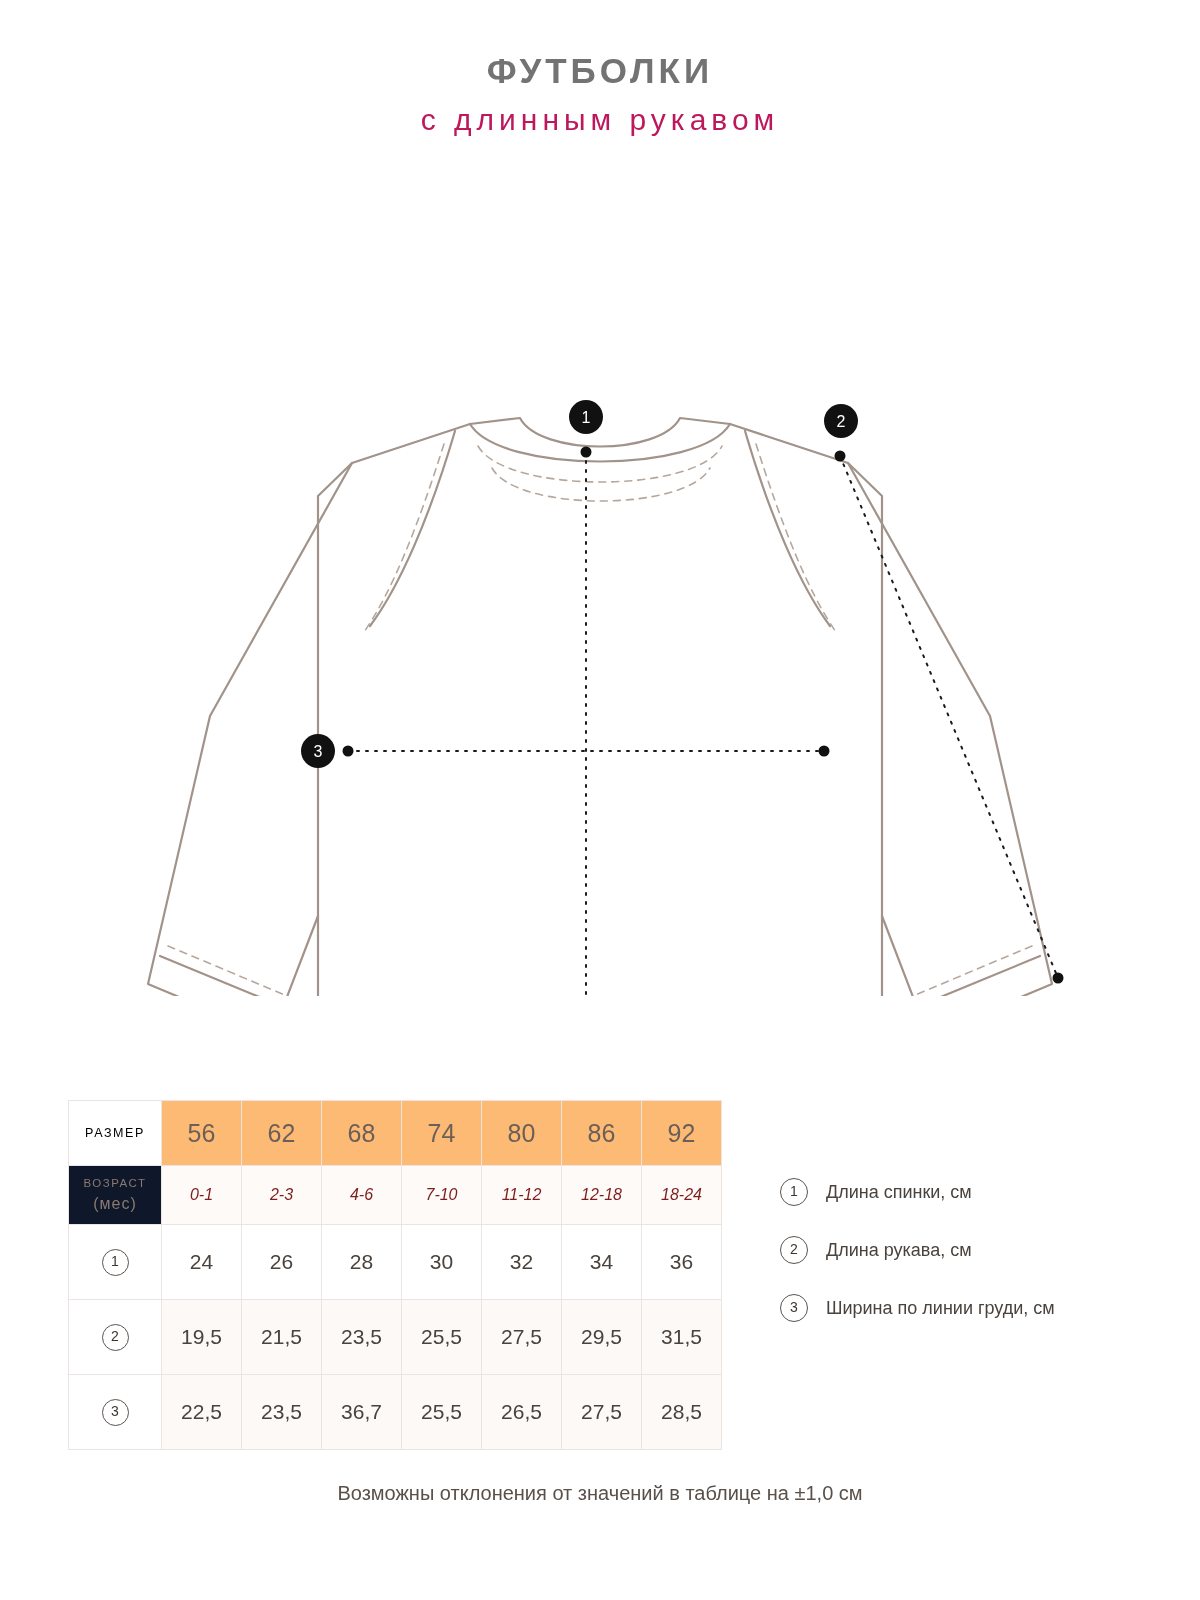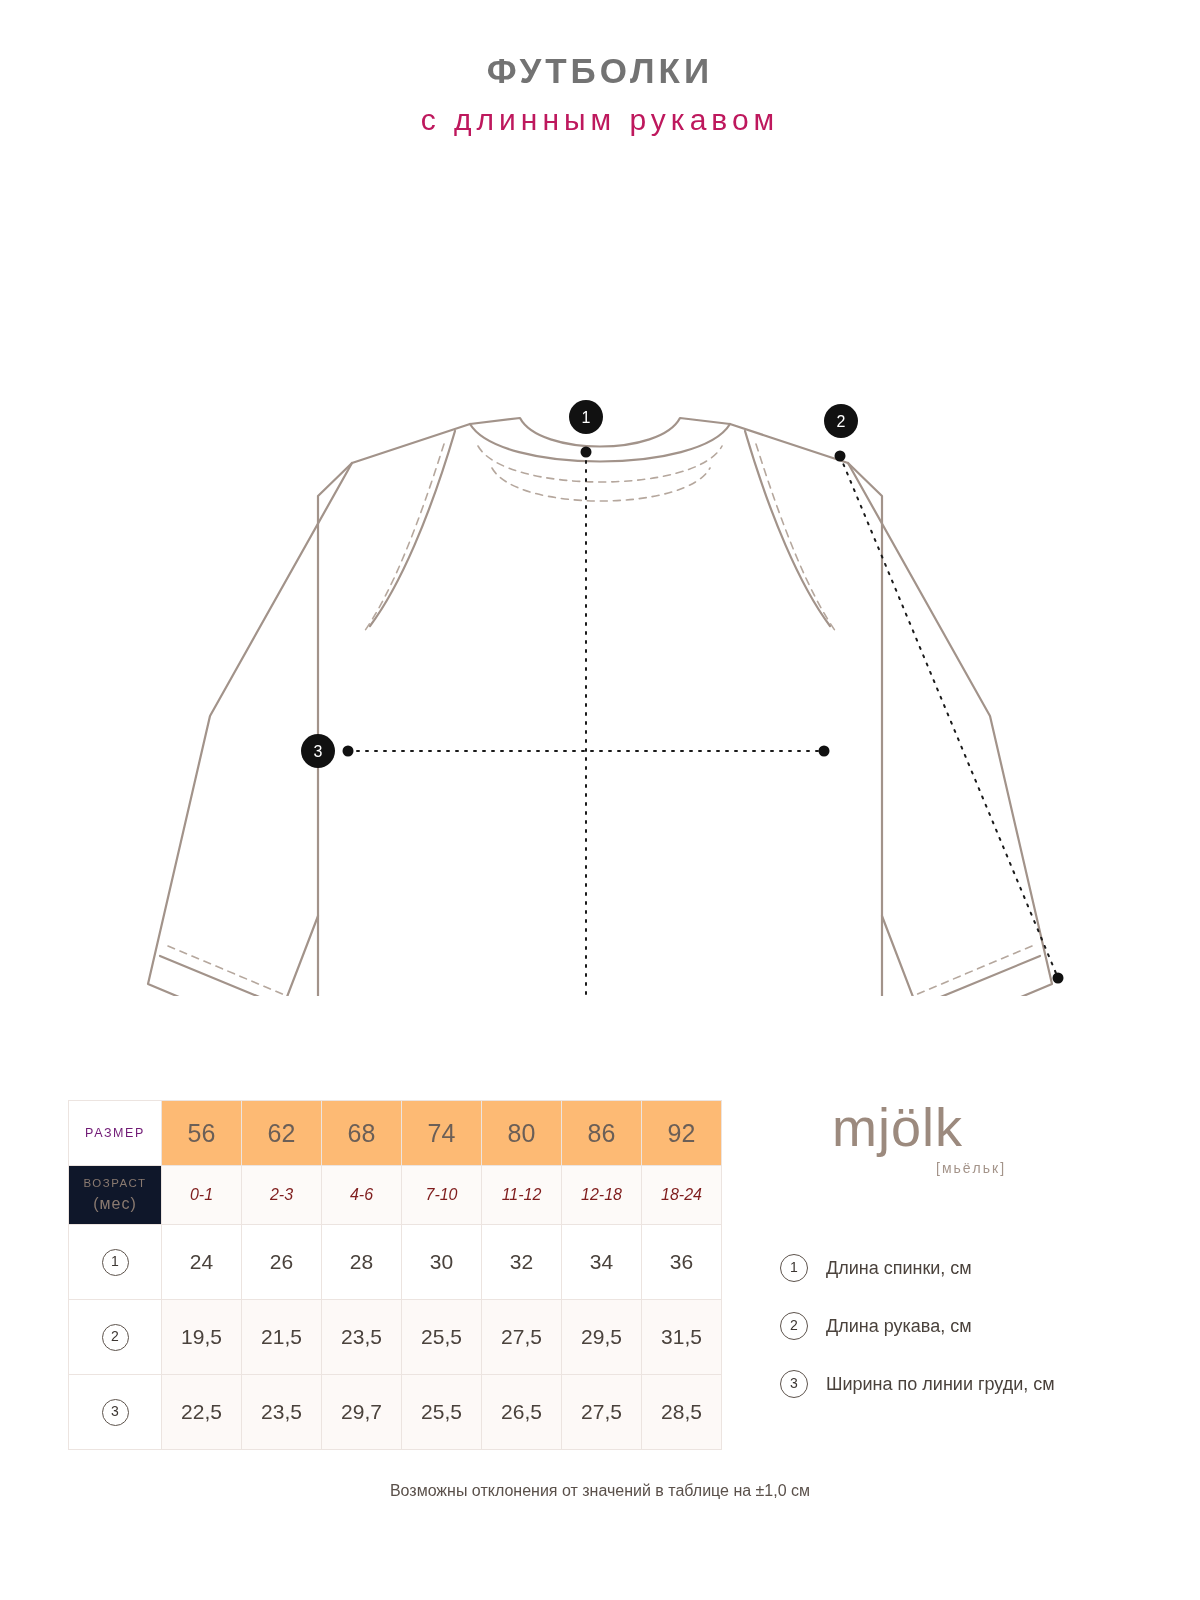--- a/index.html
+++ b/index.html
@@ -76,21 +76,21 @@
   .col-val { width: 80px; }
 
   tr.row-size td {
     height: 62px;
     background: #fdba74;
   }
   tr.row-size td.lbl {
     background: #ffffff;
     font-size: 12.5px;
     letter-spacing: 1.6px;
-    color: #701a75;
+    color: #000000;
   }
   tr.row-size td.val {
     font-size: 25px;
     color: #6b5f57;
   }
 
   tr.row-age td {
     height: 56px;
     background: #fdfaf8;
   }
@@ -184,21 +184,21 @@
     color: #4a423c;
   }
 
   
   .footnote {
     position: absolute;
     left: 0;
     top: 1482px;
     width: 1200px;
     text-align: center;
-    font-size: 16px;
+    font-size: 20px;
     color: #5a504a;
   }
 </style>
 </head>
 <body>
 
 <div class="header">
   <div class="title-main">ФУТБОЛКИ</div>
   <div class="title-sub">с длинным рукавом</div>
 </div>
@@ -327,35 +327,31 @@
           <td class="val">27,5</td>
           <td class="val">29,5</td>
           <td class="val">31,5</td>
         </tr>
         <tr class="row-m shade">
           <td class="lbl">
             <span class="marker">3</span>
           </td>
           <td class="val">22,5</td>
           <td class="val">23,5</td>
-          <td class="val">29,7</td>
+          <td class="val">36,7</td>
           <td class="val">25,5</td>
           <td class="val">26,5</td>
           <td class="val">27,5</td>
           <td class="val">28,5</td>
         </tr>
       </tbody>
     </table>
   </div>
 
   <div class="side">
-    <div class="brand">
-      <div class="brand-name">mjölk</div>
-      <div class="brand-sub">[мьёльк]</div>
-    </div>
 
     <div class="legend">
       <div class="legend-item">
         <span class="legend-badge">1</span>
         <span class="legend-text">Длина спинки, см</span>
       </div>
       <div class="legend-item">
         <span class="legend-badge">2</span>
         <span class="legend-text">Длина рукава, см</span>
       </div>

